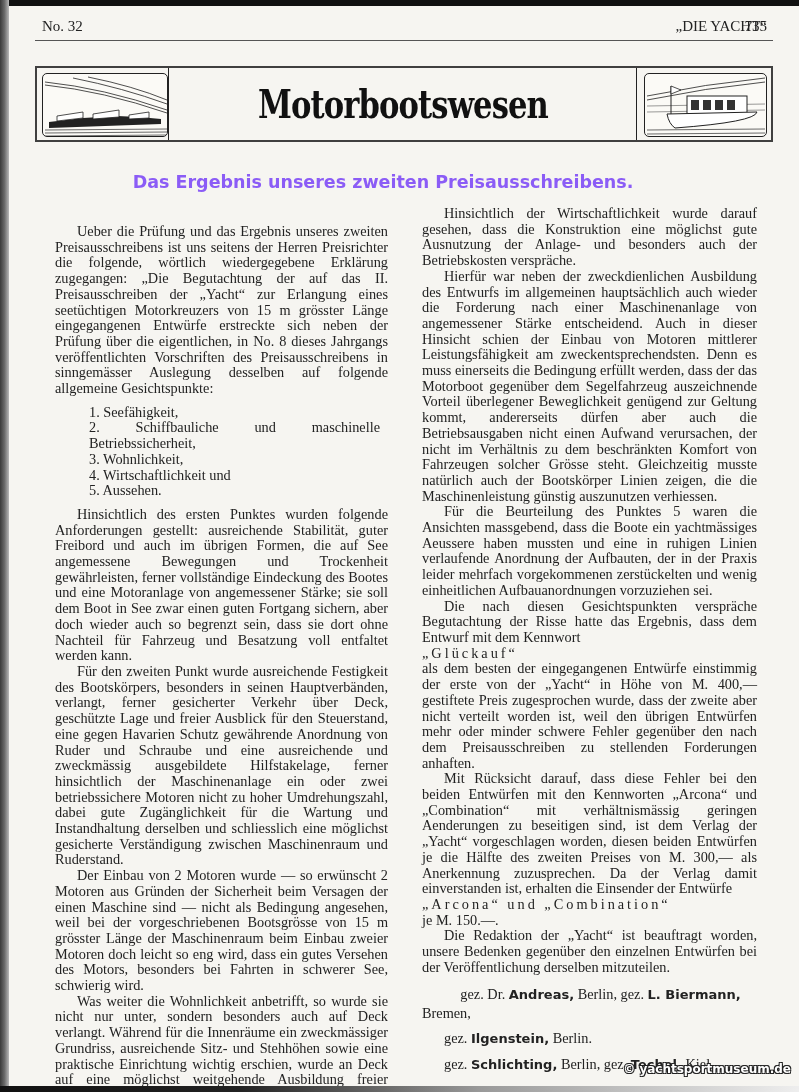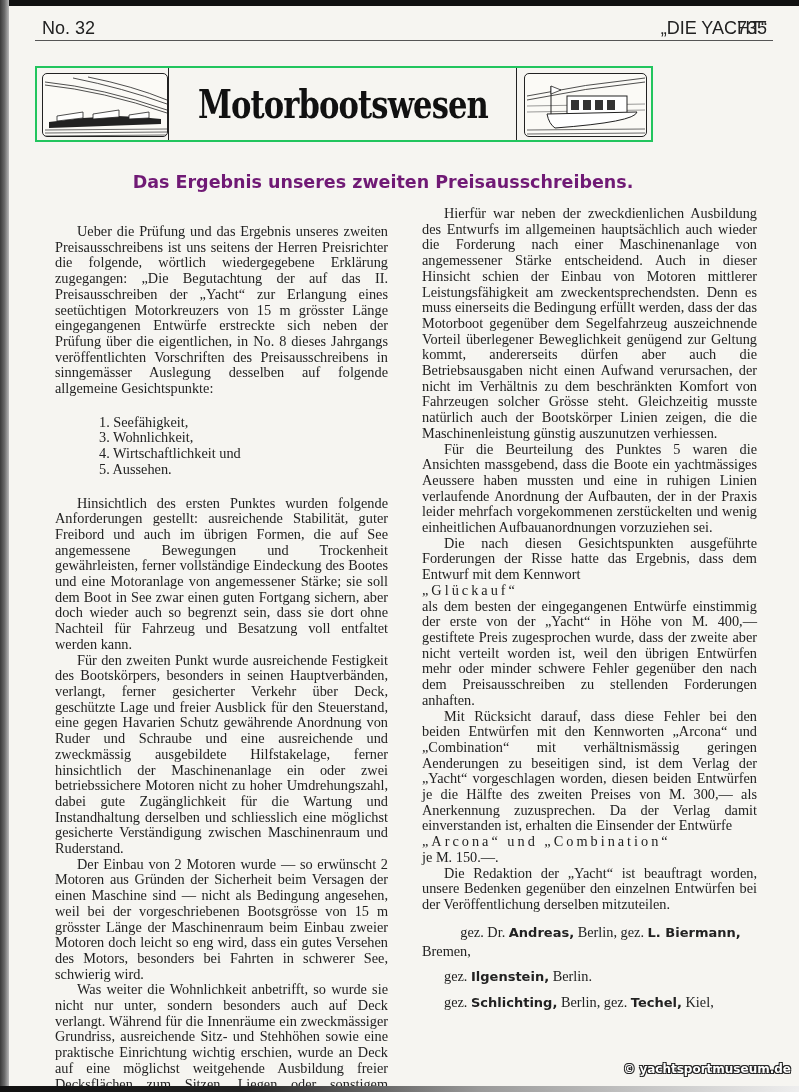--- a/index.html
+++ b/index.html
@@ -9,45 +9,45 @@
     font-family: "Liberation Serif", "DejaVu Serif", serif;
     color: #1a1a1a;
   }
   .scan-top { position: absolute; left: 0; top: 0; width: 799px; height: 6px; background: #111; }
   .scan-left { position: absolute; left: 0; top: 0; width: 9px; height: 1092px;
     background: linear-gradient(90deg, #3a3a3a 0, #6a6a6a 50%, #b8b8b8 100%); }
   .scan-bottom { position: absolute; left: 0; bottom: 0; width: 799px; height: 6px;
     background: linear-gradient(90deg, #111 0, #222 30%, #999 60%, #eee 100%); }
 
   .header { position: absolute; left: 42px; top: 18px; width: 725px; height: 22px;
-    font-family: Liberation Sans, sans-serif; font-size: 18px; color: #222; }
+    font-family: Liberation Serif, serif; font-size: 15px; color: #222; }
   .header .left { position: absolute; left: 0; top: 0; }
   .header .center { position: absolute; left: 0; width: 100%; text-align: right; top: 0; }
   .header .right { position: absolute; right: 0; top: 0; }
   .header-rule { position: absolute; left: 35px; top: 40px; width: 738px; height: 1px; background: #555; }
   .banner-wrap { position: absolute; left: 35px; top: 66px; width: 459px; height: 76px; }
   .pic { position: absolute; top: 5px; height: 64px; border: 1.5px solid #222; border-radius: 5px;
     box-sizing: border-box; overflow: hidden; background: #fbfaf6; }
   .pic-left { left: 5px; width: 126px; }
   .pic-right { right: 4px; width: 123px; }
   .title-box { position: absolute; left: 131px; right: 133px; top: 0; bottom: 0;
     border-left: 1.5px solid #222; border-right: 1.5px solid #222;
     display: flex; align-items: center; justify-content: center; }
   .section-title { font-family: "DejaVu Serif", serif; font-weight: bold; font-size: 34px;
     letter-spacing: -1px; transform: scaleX(0.9) scaleY(1.15); color: #111; }
 
   .article-title { position: absolute; left: 0; width: 766px; top: 172px; text-align: center;
-    font-family: "DejaVu Sans", sans-serif; font-weight: bold; font-size: 17.5px; color: #701a75; }
+    font-family: "DejaVu Sans", sans-serif; font-weight: bold; font-size: 17.5px; color: #8b5cf6; }
 
   .col { position: absolute; top: 206px; font-size: 14.3px; line-height: 15.7px; text-align: justify;
     color: #222; }
   .col-left { left: 55px; width: 333px; top: 224px; }
   .col-right { left: 422px; width: 335px; top: 206px; }
   .col p { margin: 0; text-indent: 22px; text-align-last: left; }
-  .col .list { margin: 18px; padding-left: 26px; list-style: none; }
+  .col .list { margin: 8px; padding-left: 26px; list-style: none; }
   .col .list li { margin: 0; }
   .col .center-line { text-align: left; text-indent: 0; letter-spacing: 3px; }
   .col .noindent { text-indent: 0; }
   .sig { text-align: center; text-indent: 0; margin-top: 10px !important; line-height: 18px; }
   .sig b { font-weight: bold; font-family: "DejaVu Sans", sans-serif; font-size: 13px; }
   .sig-line { display: block; margin-bottom: 7px; }
 
   .watermark { position: absolute; right: 8px; bottom: 16px; font-family: "DejaVu Sans", sans-serif;
     font-weight: bold; font-size: 12px; color: #fff;
     text-shadow: -1px -1px 0 #222, 1px -1px 0 #222, -1px 1px 0 #222, 1px 1px 0 #222; }
@@ -58,21 +58,21 @@
 <div class="scan-top"></div>
 <div class="scan-left"></div>
 
 <div class="header">
   <span class="left">No. 32</span>
   <span class="center">„DIE YACHT“</span>
   <span class="right">735</span>
 </div>
 <div class="header-rule"></div>
 
-<div class="banner-wrap" style="border:2px solid #22c55e; box-sizing:border-box; left:35px; width:618px;">
+<div class="banner-wrap" style="border:2px solid #404040; box-sizing:border-box; left:35px; width:738px;">
   <div class="pic pic-left">
     <svg width="126" height="64" viewBox="0 0 126 64">
       <path d="M2 8 Q60 14 124 36" stroke="#222" stroke-width="0.8" fill="none"></path>
       <path d="M2 11 Q60 17 124 39" stroke="#222" stroke-width="0.8" fill="none"></path>
       <path d="M30 4 Q80 14 124 30" stroke="#222" stroke-width="0.8" fill="none"></path>
       <path d="M45 3 Q90 12 124 26" stroke="#222" stroke-width="0.8" fill="none"></path>
       <path d="M6 48 L40 44 L74 42 L96 43 L118 45 L118 50 L6 54 Z" fill="#222"></path>
       <path d="M14 42 L40 38 L40 44 L14 47 Z" fill="#fff" stroke="#222" stroke-width="0.8"></path>
       <path d="M50 40 L76 36 L76 43 L50 45 Z" fill="#fff" stroke="#222" stroke-width="0.8"></path>
       <path d="M86 41 L106 38 L106 44 L86 45 Z" fill="#fff" stroke="#222" stroke-width="0.8"></path>
@@ -99,34 +99,36 @@
     </svg>
   </div>
 </div>
 
 <div class="article-title">Das Ergebnis unseres zweiten Preisausschreibens.</div>
 
 <div class="col col-left">
   <p>Ueber die Prüfung und das Ergebnis unseres zweiten Preisausschreibens ist uns seitens der Herren Preisrichter die folgende, wörtlich wiedergegebene Erklärung zugegangen: „Die Begutachtung der auf das II. Preisausschreiben der „Yacht“ zur Erlangung eines seetüchtigen Motorkreuzers von 15 m grösster Länge eingegangenen Entwürfe erstreckte sich neben der Prüfung über die eigentlichen, in No. 8 dieses Jahrgangs veröffentlichten Vorschriften des Preisausschreibens in sinngemässer Auslegung desselben auf folgende allgemeine Gesichtspunkte:</p>
   <ul class="list">
     <li>1. Seefähigkeit,</li>
+    <li>2. Schiffbauliche und maschinelle Betriebssicherheit,</li>
     <li>3. Wohnlichkeit,</li>
     <li>4. Wirtschaftlichkeit und</li>
     <li>5. Aussehen.</li>
   </ul>
   <p>Hinsichtlich des ersten Punktes wurden folgende Anforderungen gestellt: ausreichende Stabilität, guter Freibord und auch im übrigen Formen, die auf See angemessene Bewegungen und Trockenheit gewährleisten, ferner vollständige Eindeckung des Bootes und eine Motoranlage von angemessener Stärke; sie soll dem Boot in See zwar einen guten Fortgang sichern, aber doch wieder auch so begrenzt sein, dass sie dort ohne Nachteil für Fahrzeug und Besatzung voll entfaltet werden kann.</p>
   <p>Für den zweiten Punkt wurde ausreichende Festigkeit des Bootskörpers, besonders in seinen Hauptverbänden, verlangt, ferner gesicherter Verkehr über Deck, geschützte Lage und freier Ausblick für den Steuerstand, eine gegen Havarien Schutz gewährende Anordnung von Ruder und Schraube und eine ausreichende und zweckmässig ausgebildete Hilfstakelage, ferner hinsichtlich der Maschinenanlage ein oder zwei betriebssichere Motoren nicht zu hoher Umdrehungszahl, dabei gute Zugänglichkeit für die Wartung und Instandhaltung derselben und schliesslich eine möglichst gesicherte Verständigung zwischen Maschinenraum und Ruderstand.</p>
   <p>Der Einbau von 2 Motoren wurde — so erwünscht 2 Motoren aus Gründen der Sicherheit beim Versagen der einen Maschine sind — nicht als Bedingung angesehen, weil bei der vorgeschriebenen Bootsgrösse von 15 m grösster Länge der Maschinenraum beim Einbau zweier Motoren doch leicht so eng wird, dass ein gutes Versehen des Motors, besonders bei Fahrten in schwerer See, schwierig wird.</p>
   <p>Was weiter die Wohnlichkeit anbetrifft, so wurde sie nicht nur unter, sondern besonders auch auf Deck verlangt. Während für die Innenräume ein zweckmässiger Grundriss, ausreichende Sitz- und Stehhöhen sowie eine praktische Einrichtung wichtig erschien, wurde an Deck auf eine möglichst weitgehende Ausbildung freier Decksflächen zum Sitzen, Liegen oder sonstigem Ergehen auf längeren Tourenfahrten grosser Wert gelegt.</p>
 </div>
 
 <div class="col col-right">
+  <p>Hinsichtlich der Wirtschaftlichkeit wurde darauf gesehen, dass die Konstruktion eine möglichst gute Ausnutzung der Anlage- und besonders auch der Betriebskosten verspräche.</p>
   <p>Hierfür war neben der zweckdienlichen Ausbildung des Entwurfs im allgemeinen hauptsächlich auch wieder die Forderung nach einer Maschinenanlage von angemessener Stärke entscheidend. Auch in dieser Hinsicht schien der Einbau von Motoren mittlerer Leistungsfähigkeit am zweckentsprechendsten. Denn es muss einerseits die Bedingung erfüllt werden, dass der das Motorboot gegenüber dem Segelfahrzeug auszeichnende Vorteil überlegener Beweglichkeit genügend zur Geltung kommt, andererseits dürfen aber auch die Betriebsausgaben nicht einen Aufwand verursachen, der nicht im Verhältnis zu dem beschränkten Komfort von Fahrzeugen solcher Grösse steht. Gleichzeitig musste natürlich auch der Bootskörper Linien zeigen, die die Maschinenleistung günstig auszunutzen verhiessen.</p>
   <p>Für die Beurteilung des Punktes 5 waren die Ansichten massgebend, dass die Boote ein yachtmässiges Aeussere haben mussten und eine in ruhigen Linien verlaufende Anordnung der Aufbauten, der in der Praxis leider mehrfach vorgekommenen zerstückelten und wenig einheitlichen Aufbauanordnungen vorzuziehen sei.</p>
-  <p>Die nach diesen Gesichtspunkten ausgeführte Forderungen der Risse hatte das Ergebnis, dass dem Entwurf mit dem Kennwort</p>
+  <p>Die nach diesen Gesichtspunkten verspräche Begutachtung der Risse hatte das Ergebnis, dass dem Entwurf mit dem Kennwort</p>
   <p class="center-line">„Glückauf“</p>
   <p class="noindent">als dem besten der eingegangenen Entwürfe einstimmig der erste von der „Yacht“ in Höhe von M. 400,— gestiftete Preis zugesprochen wurde, dass der zweite aber nicht verteilt worden ist, weil den übrigen Entwürfen mehr oder minder schwere Fehler gegenüber den nach dem Preisausschreiben zu stellenden Forderungen anhaften.</p>
   <p>Mit Rücksicht darauf, dass diese Fehler bei den beiden Entwürfen mit den Kennworten „Arcona“ und „Combination“ mit verhältnismässig geringen Aenderungen zu beseitigen sind, ist dem Verlag der „Yacht“ vorgeschlagen worden, diesen beiden Entwürfen je die Hälfte des zweiten Preises von M. 300,— als Anerkennung zuzusprechen. Da der Verlag damit einverstanden ist, erhalten die Einsender der Entwürfe</p>
   <p class="center-line">„Arcona“ und „Combination“</p>
   <p class="noindent">je M. 150.—.</p>
   <p>Die Redaktion der „Yacht“ ist beauftragt worden, unsere Bedenken gegenüber den einzelnen Entwürfen bei der Veröffentlichung derselben mitzuteilen.</p>
   <p class="sig">
     <span class="sig-line">
       <span>gez. Dr. </span><b>Andreas,</b><span> Berlin, gez. </span><b>L. Biermann,</b><span> Bremen,</span>
     </span>

